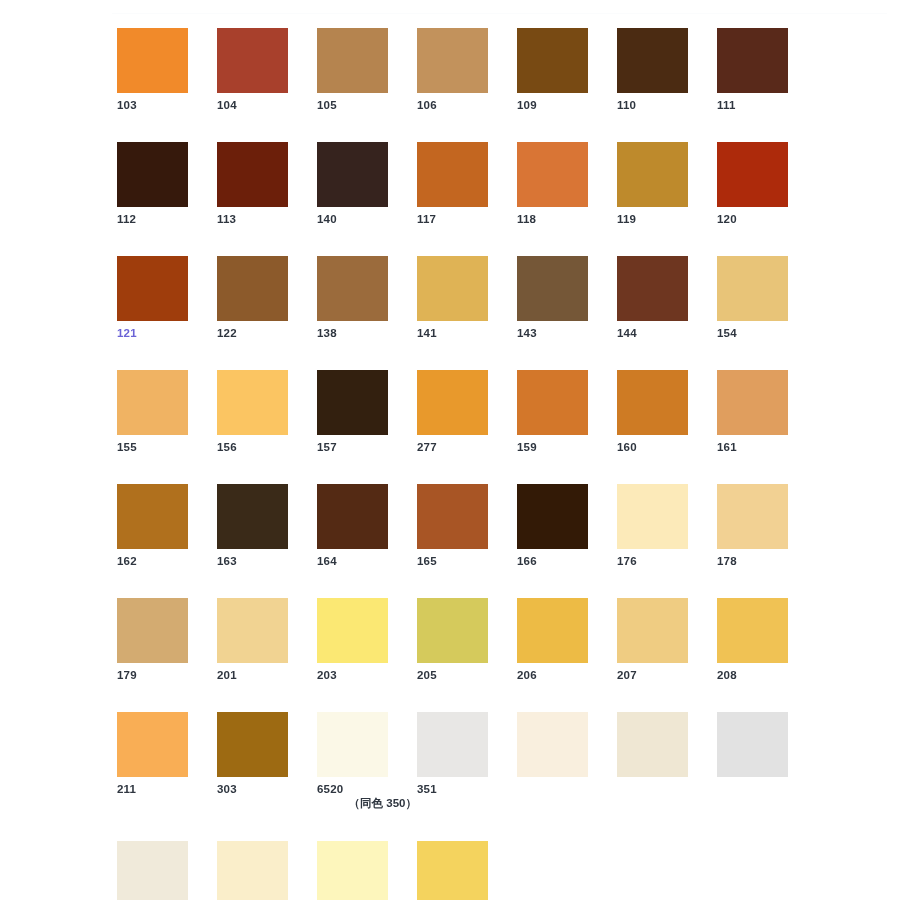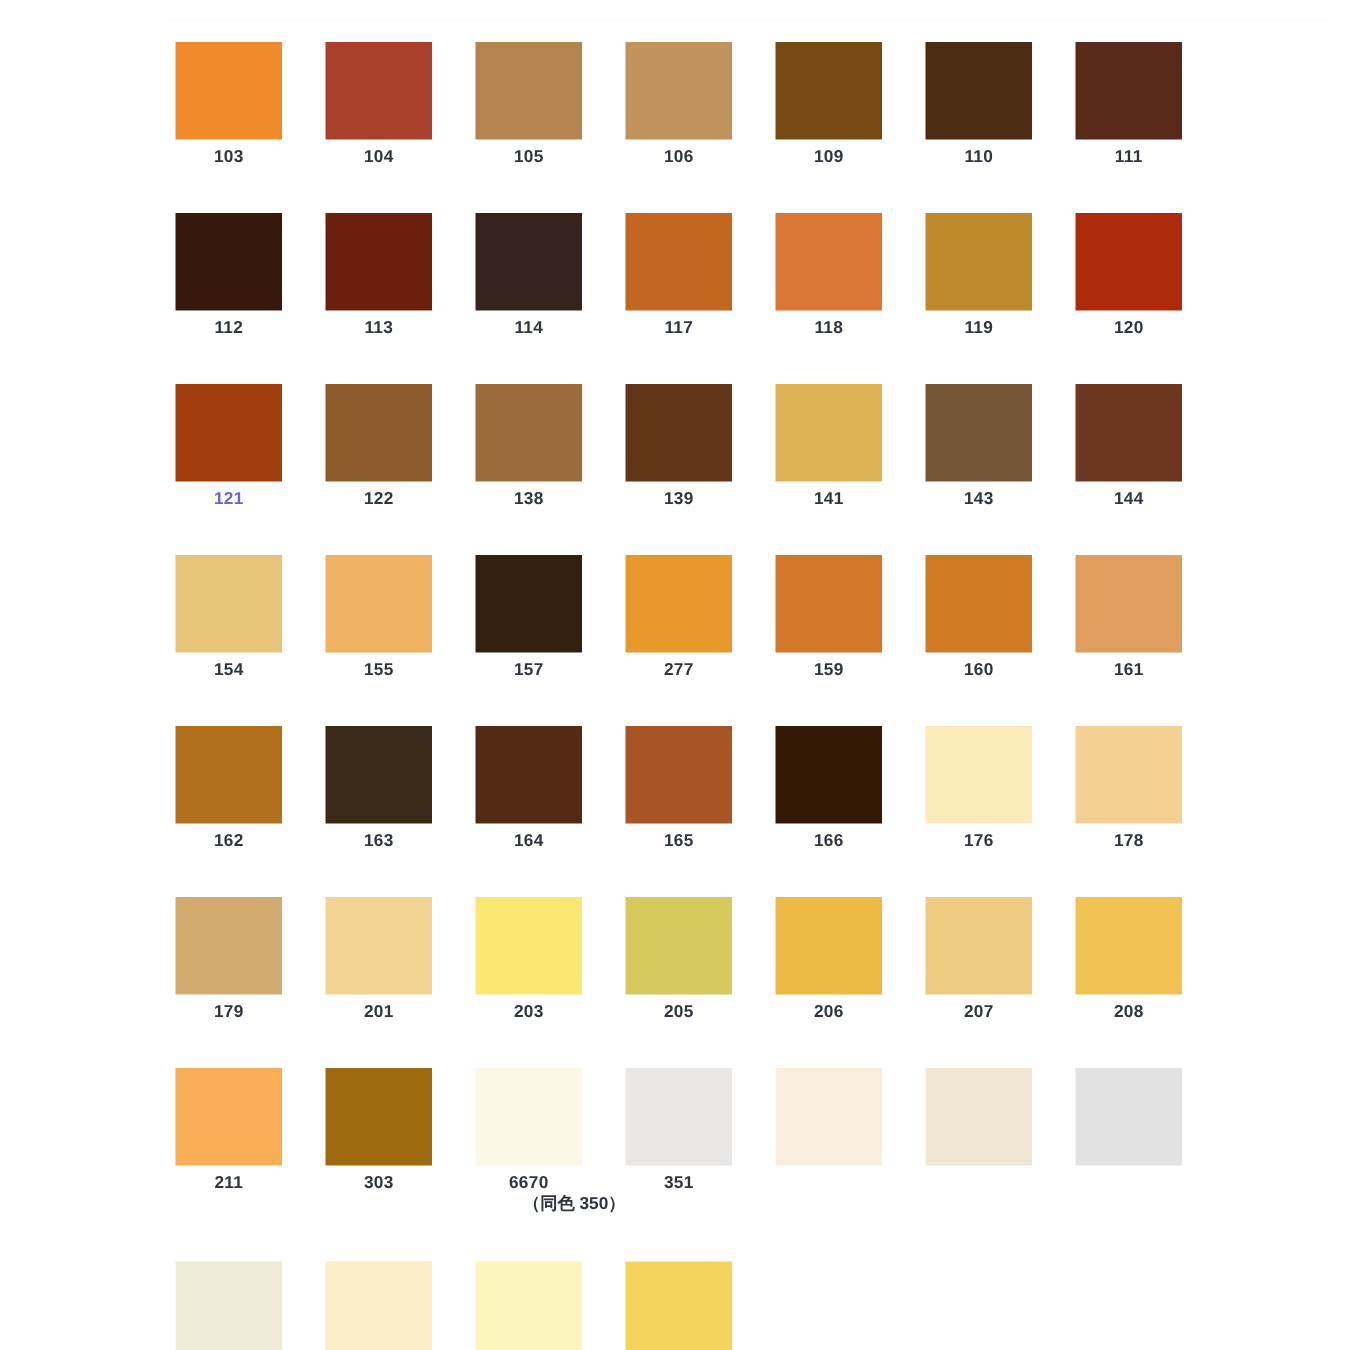--- a/index.html
+++ b/index.html
@@ -49,21 +49,20 @@
 
   .swatch-chip {
     width: 71px;
     height: 65px;
     display: block;
   }
 
   .swatch-label {
     display: block;
     margin-top: 5px;
-    text-align: center;
     font-size: 11.5px;
     line-height: 14px;
     font-weight: bold;
     color: #2f3640;
     letter-spacing: 0.2px;
     white-space: nowrap;
   }
 
   .swatch-label.visited {
     color: #6b63d6;
@@ -124,21 +123,21 @@
       <div class="swatch-cell">
         <span class="swatch-chip" style="background: rgb(54, 25, 12);"></span>
         <span class="swatch-label">112</span>
       </div>
       <div class="swatch-cell">
         <span class="swatch-chip" style="background: rgb(108, 31, 10);"></span>
         <span class="swatch-label">113</span>
       </div>
       <div class="swatch-cell">
         <span class="swatch-chip" style="background: rgb(54, 35, 30);"></span>
-        <span class="swatch-label">114</span>
+        <span class="swatch-label">140</span>
       </div>
       <div class="swatch-cell">
         <span class="swatch-chip" style="background: rgb(195, 102, 32);"></span>
         <span class="swatch-label">117</span>
       </div>
       <div class="swatch-cell">
         <span class="swatch-chip" style="background: rgb(217, 117, 53);"></span>
         <span class="swatch-label">118</span>
       </div>
       <div class="swatch-cell">
@@ -155,44 +154,44 @@
       </div>
       <div class="swatch-cell">
         <span class="swatch-chip" style="background: rgb(140, 90, 43);"></span>
         <span class="swatch-label">122</span>
       </div>
       <div class="swatch-cell">
         <span class="swatch-chip" style="background: rgb(155, 107, 60);"></span>
         <span class="swatch-label">138</span>
       </div>
       <div class="swatch-cell">
-        <span class="swatch-chip" style="background: rgb(98, 52, 24);"></span>
-        <span class="swatch-label">139</span>
-      </div>
-      <div class="swatch-cell">
         <span class="swatch-chip" style="background: rgb(223, 179, 85);"></span>
         <span class="swatch-label">141</span>
       </div>
       <div class="swatch-cell">
         <span class="swatch-chip" style="background: rgb(117, 87, 55);"></span>
         <span class="swatch-label">143</span>
       </div>
       <div class="swatch-cell">
         <span class="swatch-chip" style="background: rgb(110, 54, 32);"></span>
         <span class="swatch-label">144</span>
       </div>
       <div class="swatch-cell">
         <span class="swatch-chip" style="background: rgb(232, 196, 120);"></span>
         <span class="swatch-label">154</span>
       </div>
       <div class="swatch-cell">
         <span class="swatch-chip" style="background: rgb(240, 179, 99);"></span>
         <span class="swatch-label">155</span>
       </div>
       <div class="swatch-cell">
+        <span class="swatch-chip" style="background: rgb(251, 197, 98);"></span>
+        <span class="swatch-label">156</span>
+      </div>
+      <div class="swatch-cell">
         <span class="swatch-chip" style="background: rgb(51, 32, 15);"></span>
         <span class="swatch-label">157</span>
       </div>
       <div class="swatch-cell">
         <span class="swatch-chip" style="background: rgb(232, 153, 44);"></span>
         <span class="swatch-label">277</span>
       </div>
       <div class="swatch-cell">
         <span class="swatch-chip" style="background: rgb(211, 119, 42);"></span>
         <span class="swatch-label">159</span>
@@ -264,21 +263,21 @@
       <div class="swatch-cell">
         <span class="swatch-chip" style="background: rgb(249, 174, 85);"></span>
         <span class="swatch-label">211</span>
       </div>
       <div class="swatch-cell">
         <span class="swatch-chip" style="background: rgb(157, 106, 18);"></span>
         <span class="swatch-label">303</span>
       </div>
       <div class="swatch-cell">
         <span class="swatch-chip" style="background: rgb(251, 248, 231);"></span>
-        <span class="swatch-label">6670</span>
+        <span class="swatch-label">6520</span>
         <span class="swatch-sublabel wide">（同色 350）</span>
       </div>
       <div class="swatch-cell">
         <span class="swatch-chip" style="background: rgb(232, 231, 229);"></span>
         <span class="swatch-label">351</span>
       </div>
       <div class="swatch-cell">
         <span class="swatch-chip" style="background: rgb(249, 239, 222);"></span>
       </div>
       <div class="swatch-cell">

